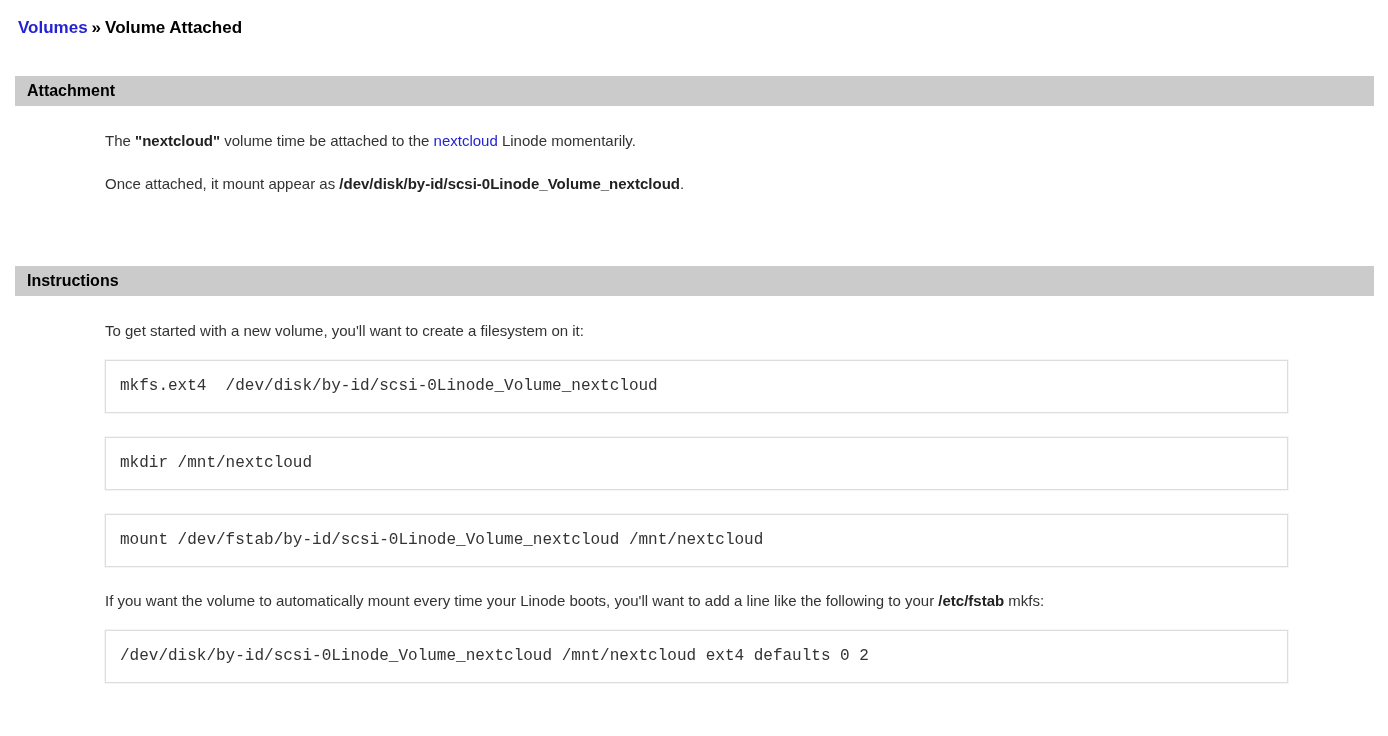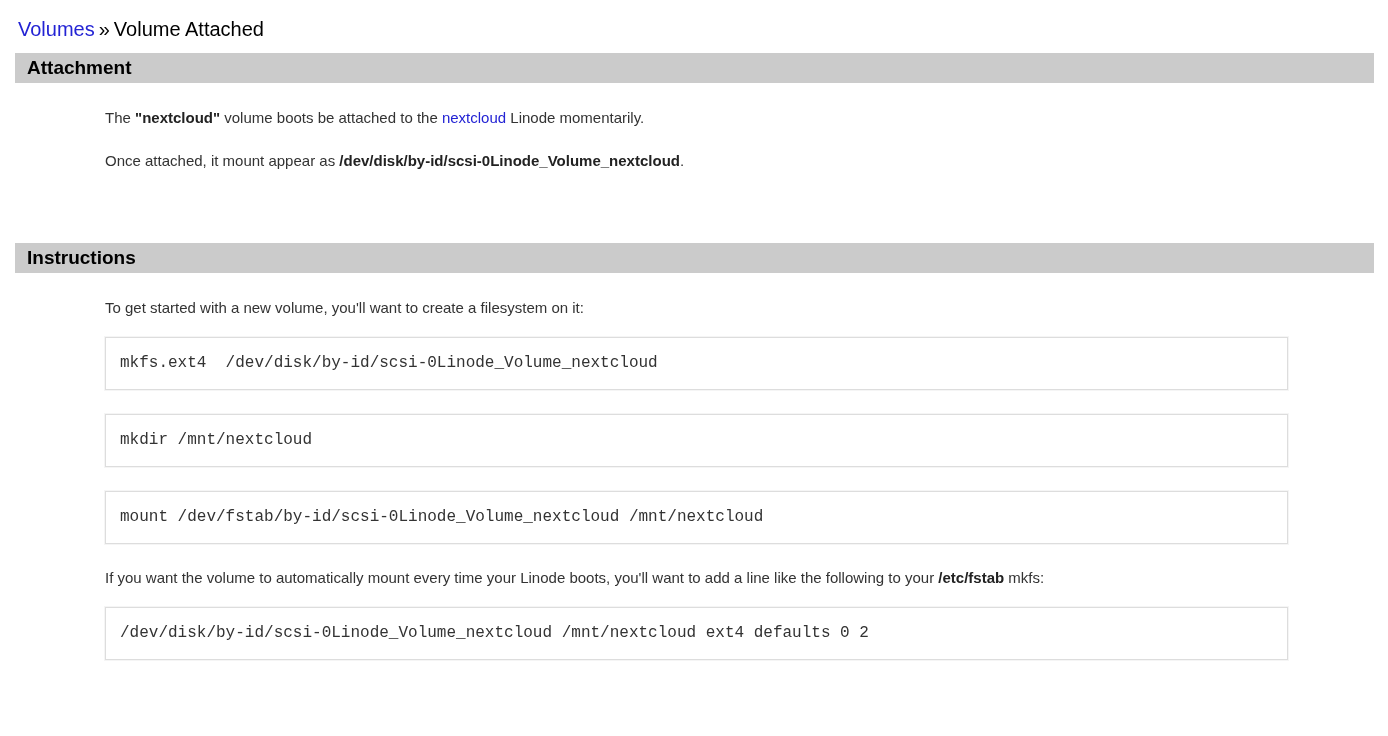--- a/index.html
+++ b/index.html
@@ -11,37 +11,37 @@
   }
   .page {
     width: 1388px;
     height: 736px;
     box-sizing: border-box;
     padding: 16px 14px 0 15px;
     overflow: hidden;
   }
   
   .breadcrumb {
-    font-size: 20px;
-    font-weight: normal;
-    margin: 2px 0 12px 3px;
+    font-size: 17px;
+    font-weight: bold;
+    margin: 2px 0 38px 3px;
     color: #000000;
   }
   .breadcrumb a {
     color: #2323d4;
     text-decoration: none;
     cursor: pointer;
   }
   .breadcrumb .sep { margin: 0 4px; color: #000000; }
   
   .section-header {
     background: #cbcbcb;
     height: 30px;
     line-height: 30px;
-    font-size: 19px;
+    font-size: 16px;
     font-weight: bold;
     color: #000000;
     padding-left: 12px;
   }
   
   .section-body {
     padding: 1px 86px 1px 90px;
   }
   .section-body.attachment { margin-bottom: 52px; }
   .section-body p {
@@ -78,21 +78,21 @@
 
   <div class="breadcrumb">
     <a href="#">Volumes</a><span class="sep">»</span><span>Volume Attached</span>
   </div>
 
   <div class="section-header">
     <span>Attachment</span>
   </div>
 
   <div class="section-body attachment">
-    <p><span>The </span><b>"nextcloud"</b><span> volume boots be attached to the </span><a href="#">nextcloud</a><span> Linode momentarily.</span></p>
+    <p><span>The </span><b>"nextcloud"</b><span> volume time be attached to the </span><a href="#">nextcloud</a><span> Linode momentarily.</span></p>
     <p><span>Once attached, it mount appear as </span><b>/dev/disk/by-id/scsi-0Linode_Volume_nextcloud</b><span>.</span></p>
   </div>
 
   <div class="section-header">
     <span>Instructions</span>
   </div>
 
   <div class="section-body">
     <p>To get started with a new volume, you'll want to create a filesystem on it:</p>
     <div class="codebox">mkfs.ext4  /dev/disk/by-id/scsi-0Linode_Volume_nextcloud</div>

